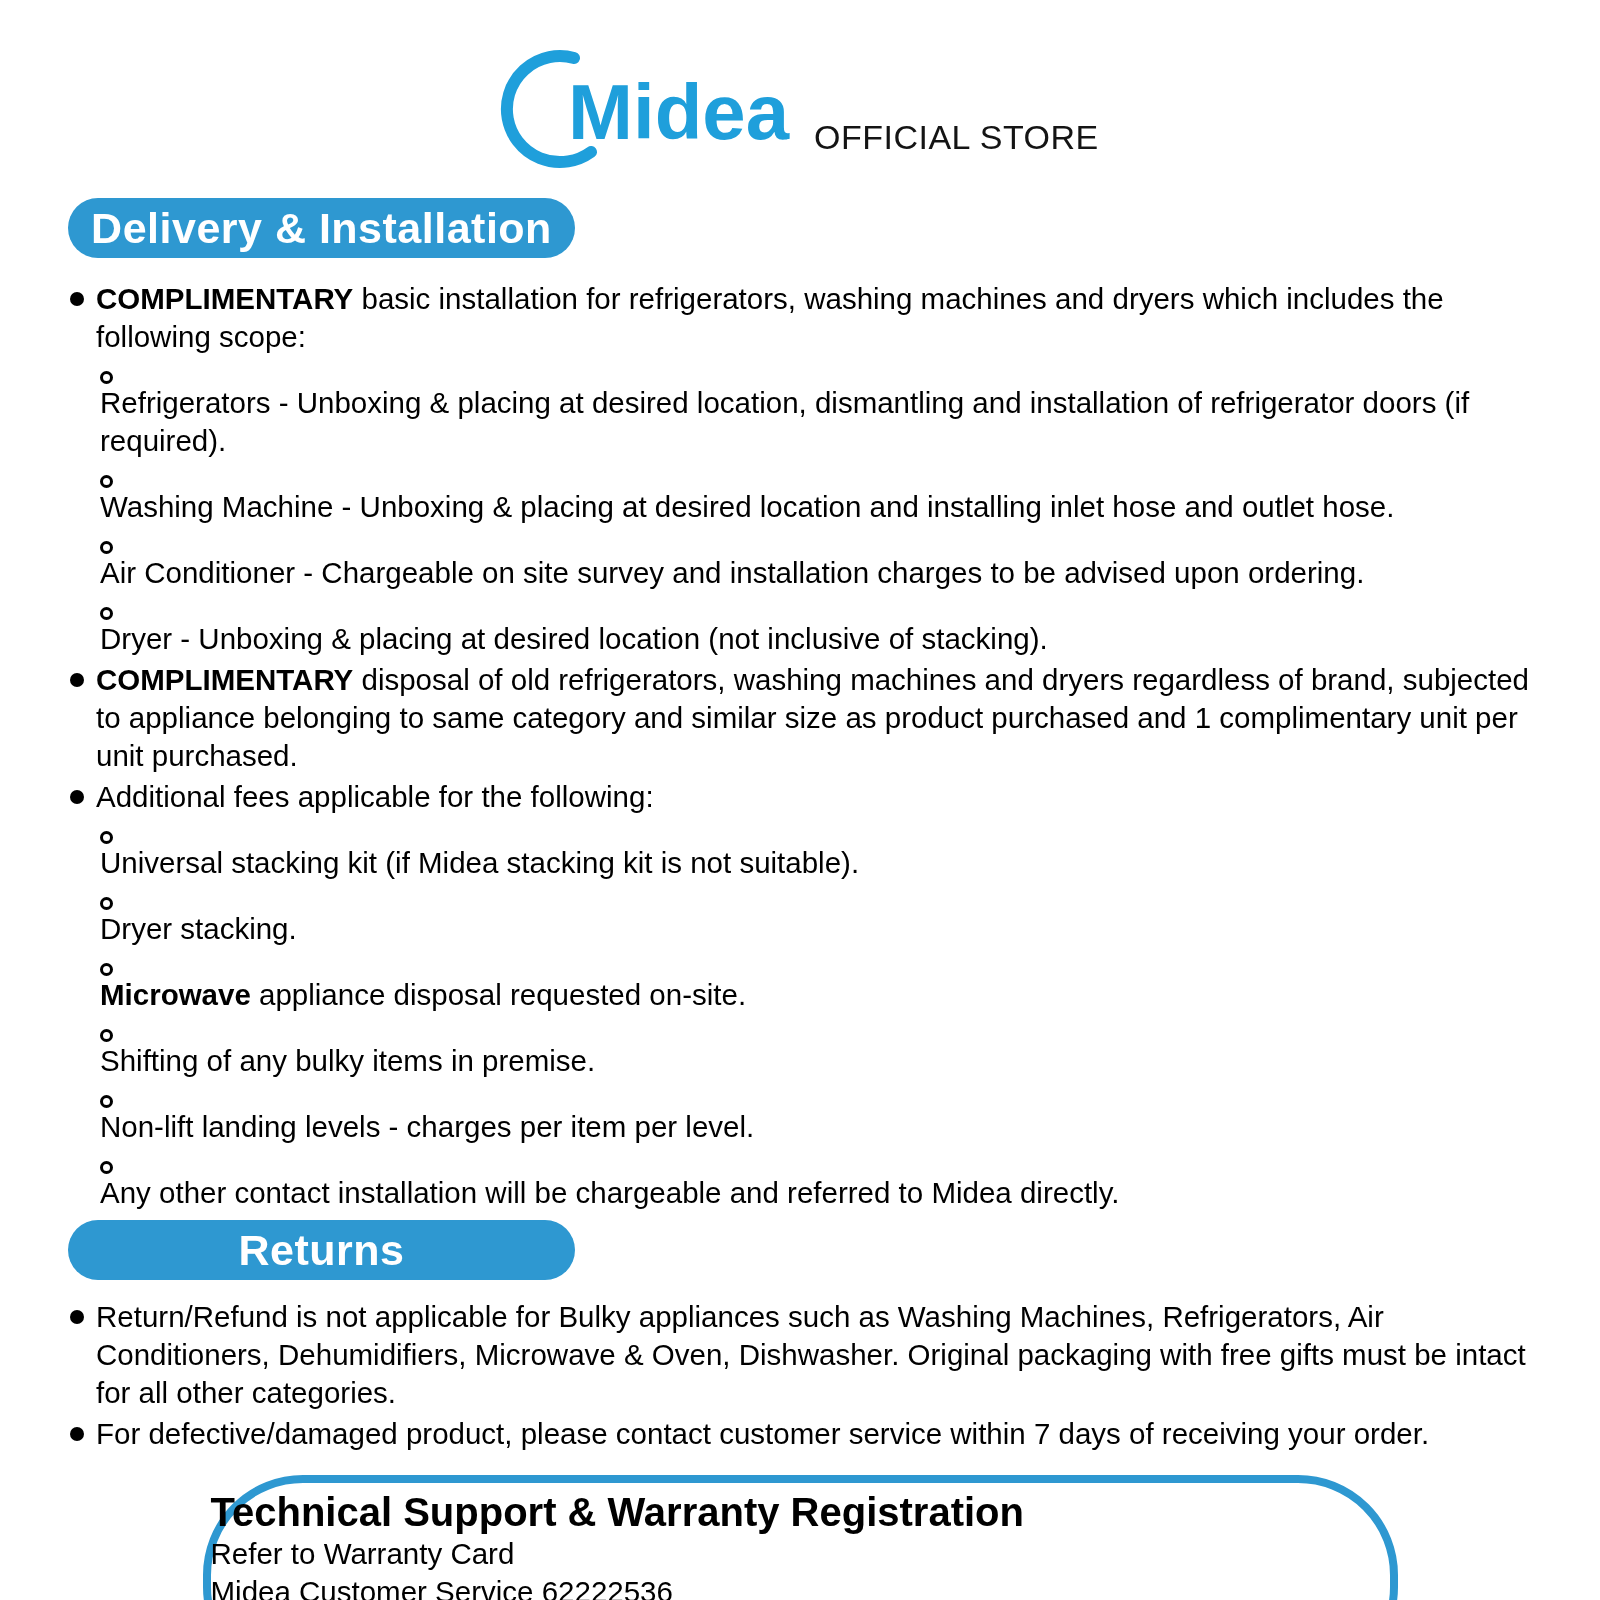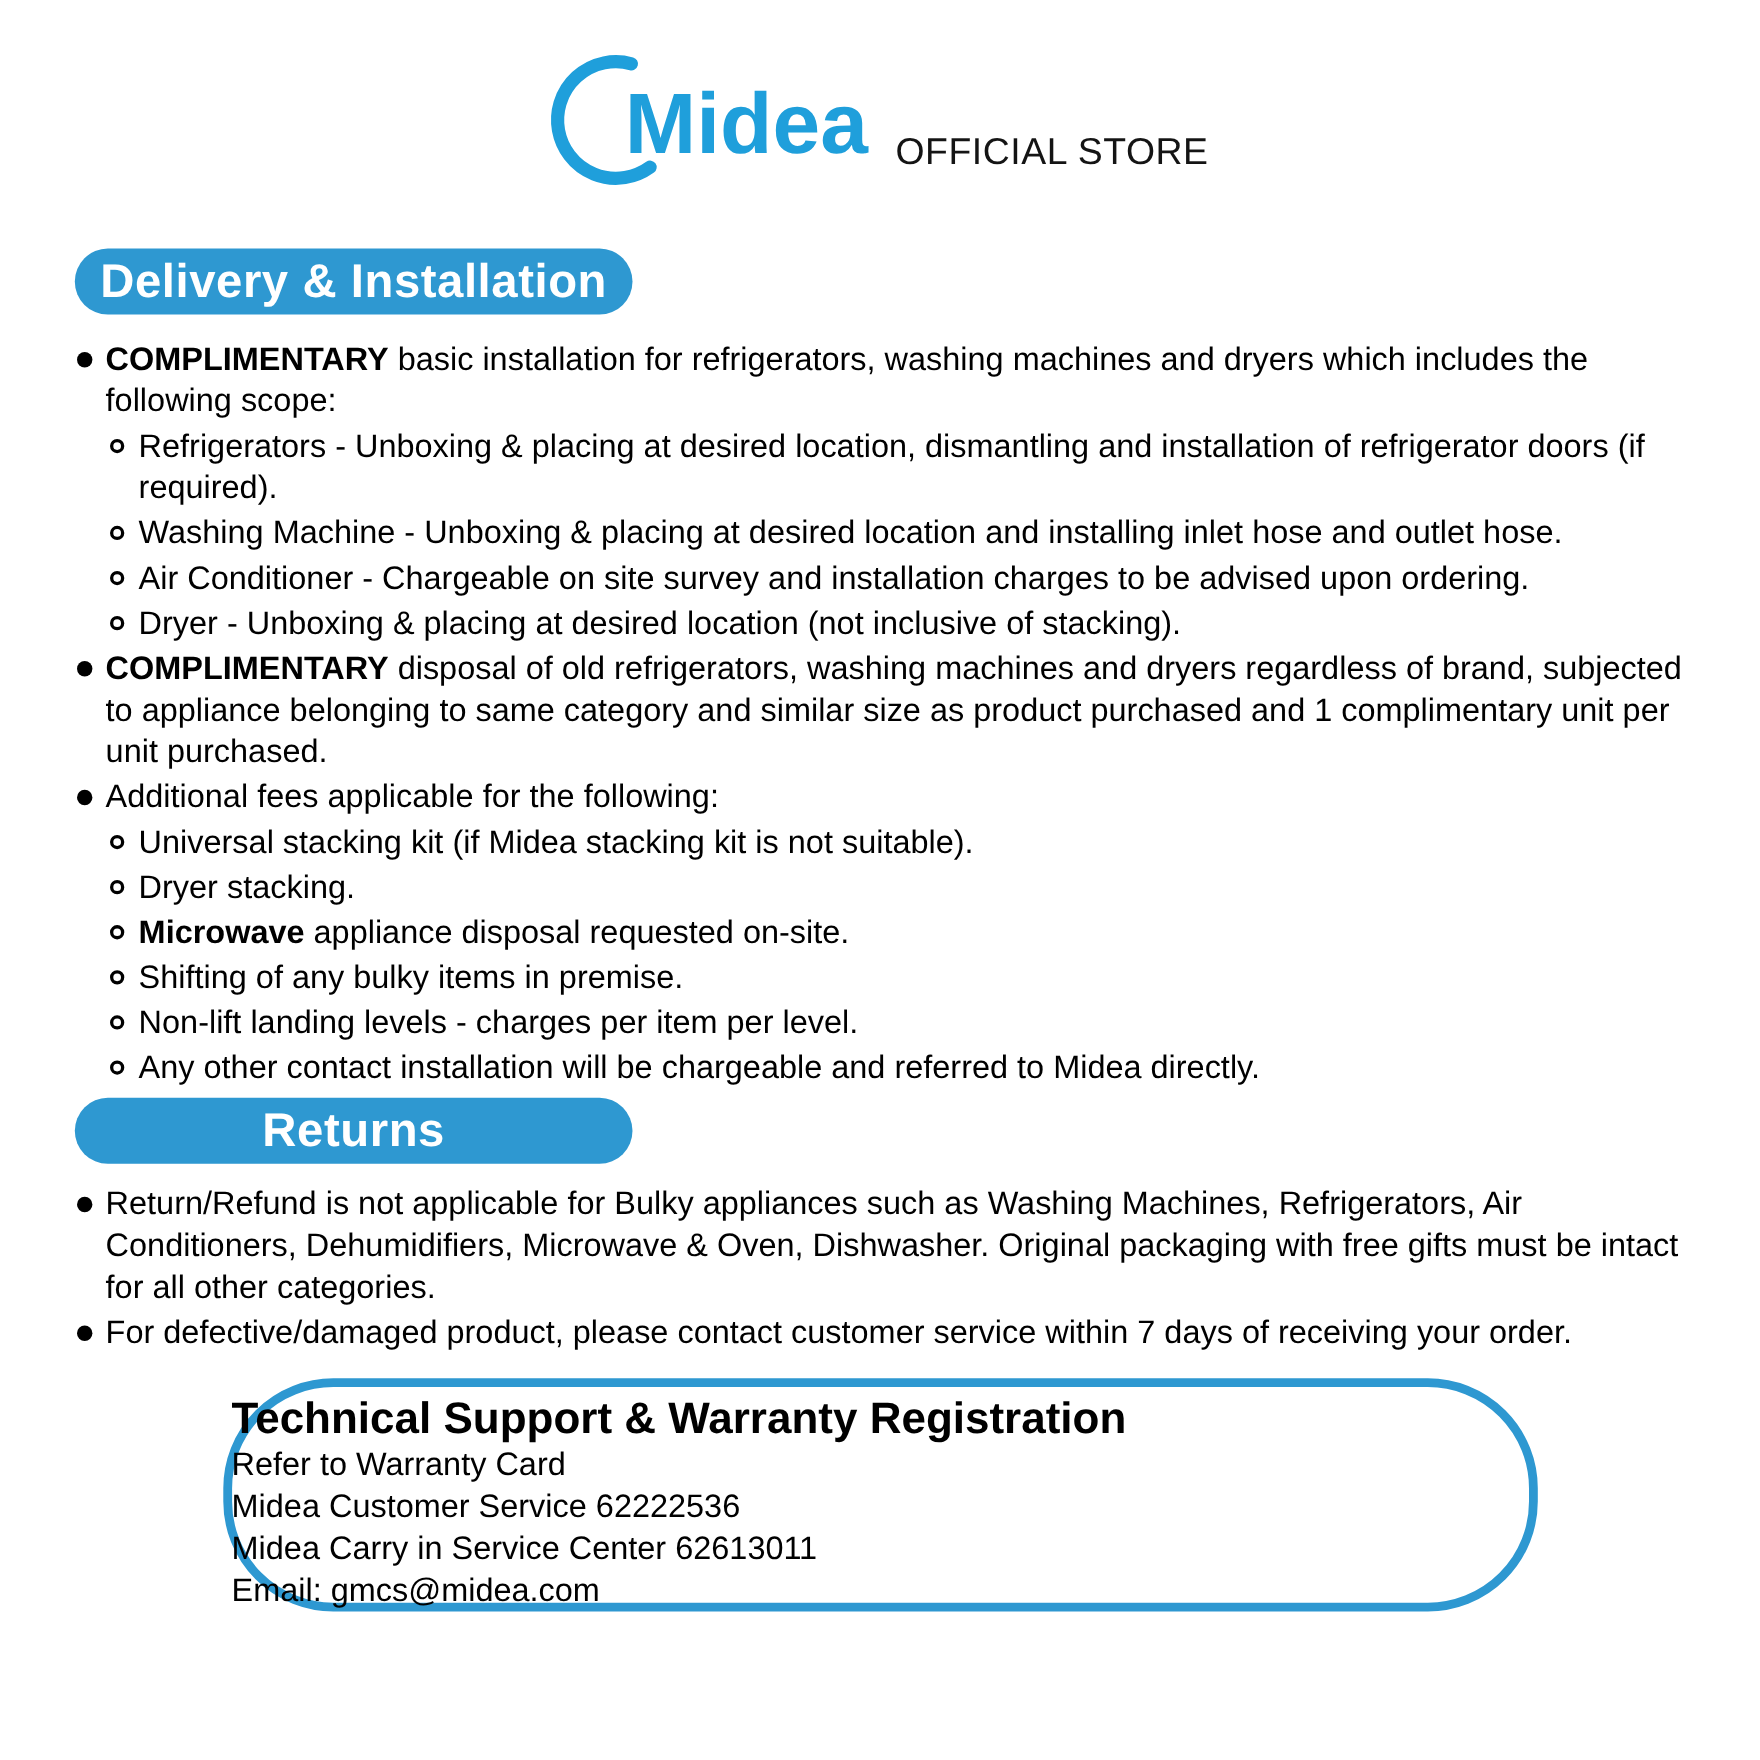--- a/index.html
+++ b/index.html
@@ -9,28 +9,28 @@
     -webkit-font-smoothing:antialiased;
   }
   
   .logo-svg{display:block;margin:38px auto 0;}
   
   .badge{
     width:507px;height:60px;margin-left:68px;border-radius:30px;
     background:#2e98d1;color:#fff;font-size:43px;font-weight:bold;
     text-align:center;line-height:60px;letter-spacing:0.5px;
   }
-  .badge-delivery{margin-top:48px;}
+  .badge-delivery{margin-top:20px;}
   .badge-returns{margin-top:8px;}
   
   .list{margin-top:22px;font-size:29.5px;line-height:38px;}
   .list-returns{margin-top:18px;}
   .item{display:flex;align-items:flex-start;margin-bottom:3px;}
   .item.lvl1{padding:0 45px 0 70px;}
-  .item.lvl2{padding:0 55px 0 100px;}
+  .item.lvl2{padding:0 55px 0 100px;flex-direction:column;}
   .marker.dot{flex:0 0 14px;width:14px;height:14px;background:#000;border-radius:50%;margin:12px 12px 0 0;}
   .marker.circle{flex:0 0 7px;width:7px;height:7px;border:3.2px solid #000;border-radius:50%;margin:12px 13px 0 0;}
   .itext{flex:1;}
   .itext b{font-weight:bold;}
   
   .support-box{
     box-sizing:border-box;width:1195px;height:212px;margin:22px auto 0;
     border:8px solid #2e98d1;border-radius:100px;text-align:left;padding-top:6px;
   }
   .support-title{font-size:40px;font-weight:bold;line-height:46px;}

